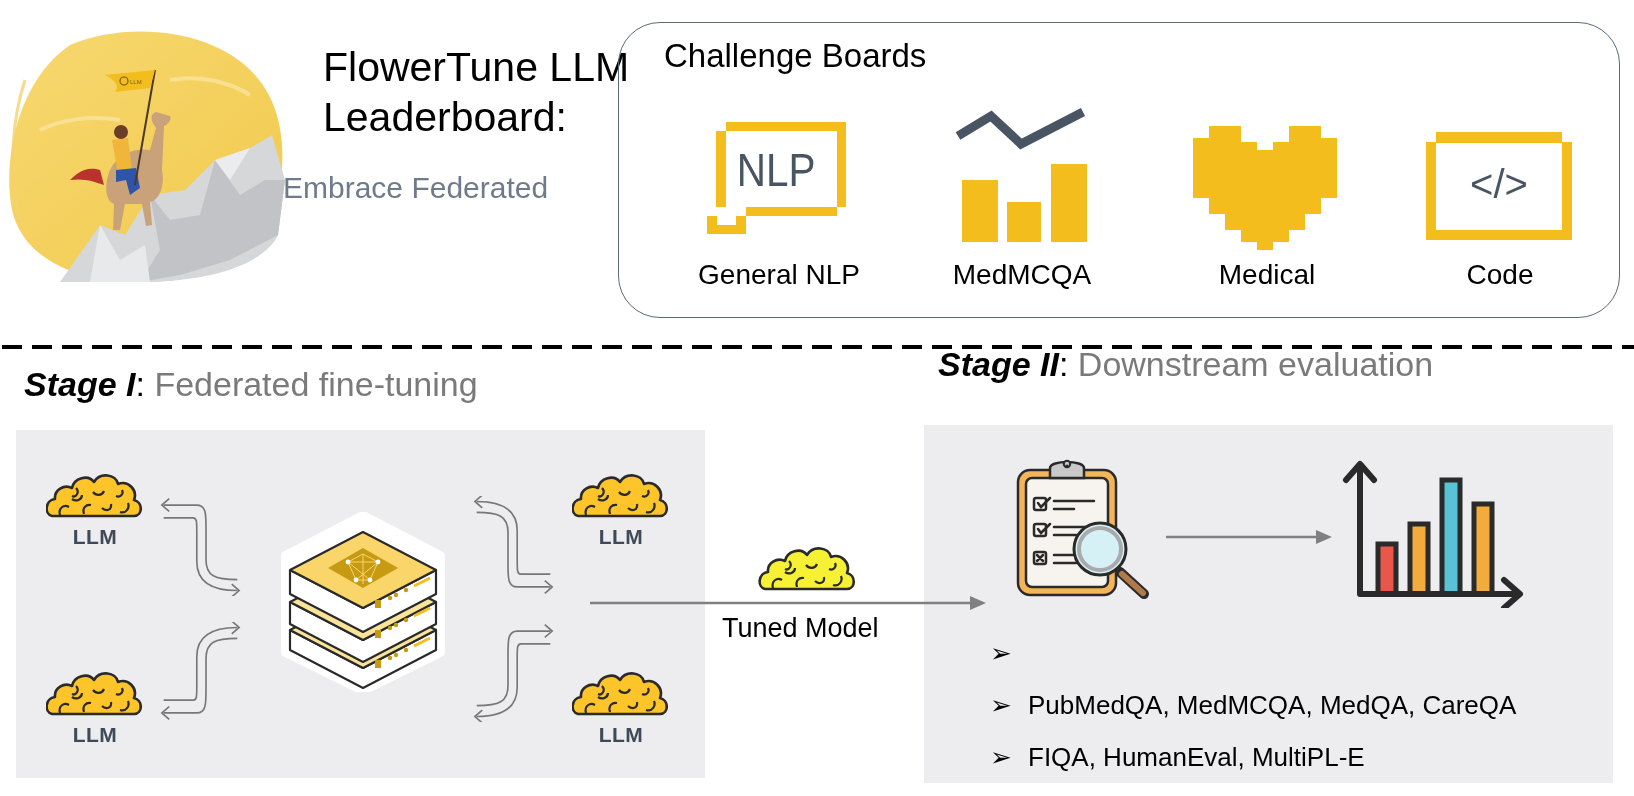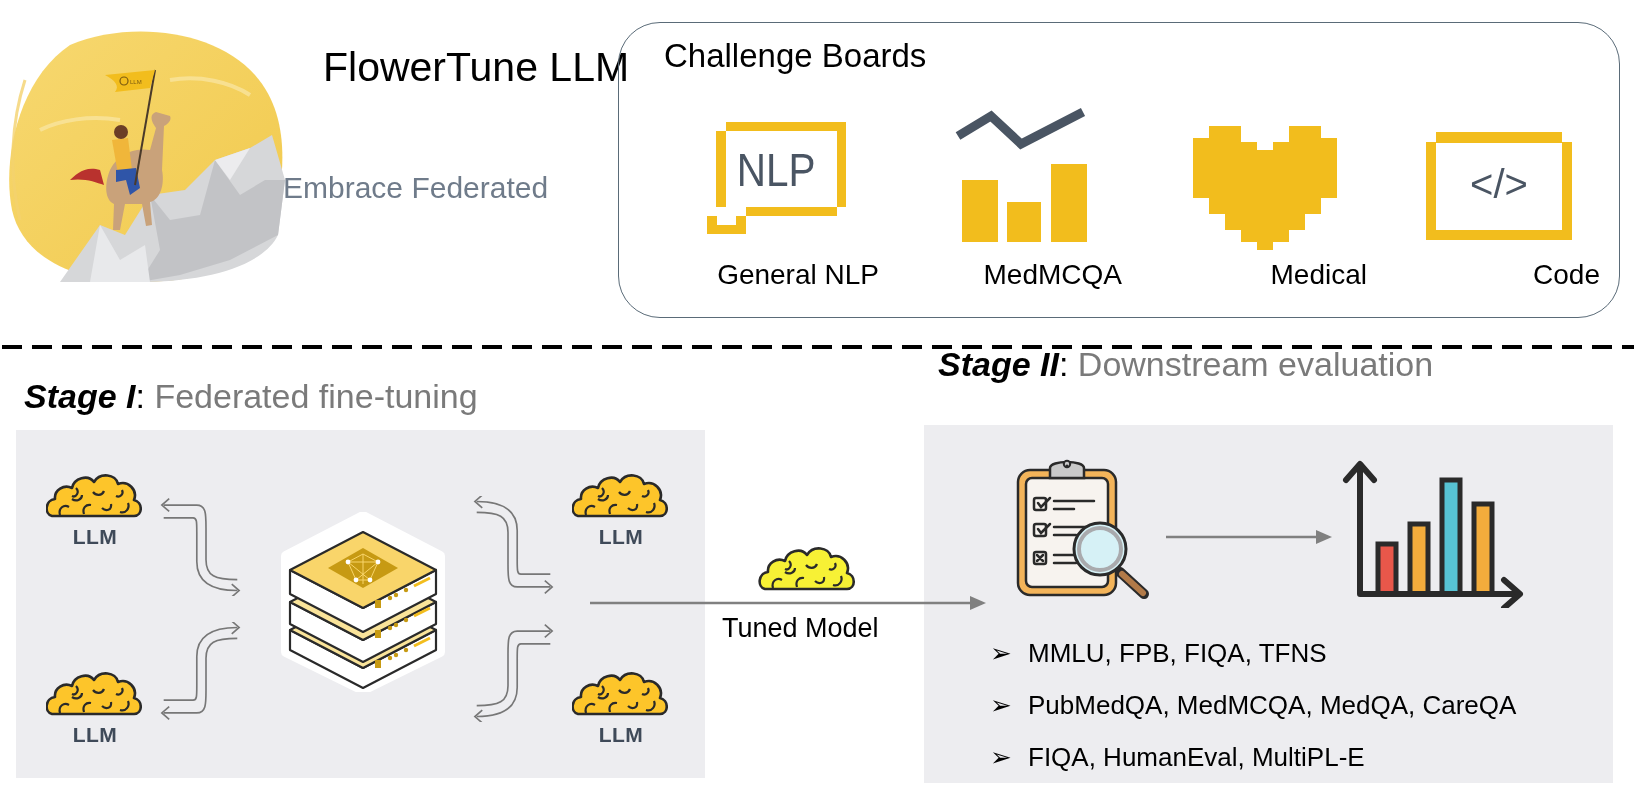--- a/index.html
+++ b/index.html
@@ -10,21 +10,21 @@
   
   #hero { left: 0; top: 20px; width: 285px; height: 265px; }
   #title { left: 283px; top: 42px; font-size: 41px; line-height: 50px; color: #000; margin-left: 40px; }
   #subtitle { left: 283px; top: 166px; font-size: 30px; line-height: 44px; color: #6f7b8a; }
 
   
   #boards { left: 618px; top: 22px; width: 1002px; height: 296px;
             border: 1.6px solid #5a6b78; border-radius: 42px; box-sizing: border-box; }
   #boards-title { left: 664px; top: 36px; font-size: 33px; line-height: 40px; color: #000; }
   .board-icon { position: absolute; }
-  .board-label { position: absolute; font-size: 28px; line-height: 34px; text-align: right; width: 200px; color: #000; }
+  .board-label { position: absolute; font-size: 28px; line-height: 34px; text-align: center; width: 200px; color: #000; }
 
   
   #divider { left: 0; top: 345px; width: 1634px; height: 4px; }
 
   
   .stage { position: absolute; font-size: 34px; line-height: 40px; }
   .stage-name { font-weight: bold; font-style: italic; color: #000; }
   .stage-colon { color: #000; }
   .stage-desc { color: #7a7a7a; }
 
@@ -68,20 +68,21 @@
     <circle cx="121" cy="112" r="7" fill="#6b3e26"></circle>
     <line x1="135" y1="165" x2="155" y2="50" stroke="#4a3a2a" stroke-width="2"></line>
     <path d="M155 50 L105 55 C115 60 120 66 115 72 L150 68 Z" fill="#f2bd1d"></path>
     <circle cx="124" cy="61" r="4" fill="none" stroke="#7a5a10" stroke-width="1.2"></circle>
   </g>
   <text x="130" y="64" font-size="6" fill="#7a5a10" font-family="Liberation Sans, sans-serif">LLM</text>
 </svg>
 
 <div id="title" class="abs">
   <div>FlowerTune LLM</div>
+  <div>Leaderboard:</div>
 </div>
 <div id="subtitle" class="abs">
   <div>Embrace Federated</div>
 </div>
 
 <div id="boards" class="abs"></div>
 <div id="boards-title" class="abs">Challenge Boards</div>
 
 <svg class="board-icon" style="left:696px; top:118px; width:152px; height:124px;" viewBox="0 0 152 124">
   <rect x="30" y="4" width="120" height="9" fill="#f2bd1d"></rect>
@@ -118,21 +119,21 @@
   <rect x="136" y="12" width="10" height="98" fill="#f2bd1d"></rect>
   <rect x="0" y="100" width="146" height="10" fill="#f2bd1d"></rect>
   <text x="73" y="68" text-anchor="middle" font-size="40" fill="#4a5563" font-family="Liberation Sans, sans-serif">&lt;/&gt;</text>
 </svg>
 <div class="board-label" style="left:1400px; top:258px;">Code</div>
 
 <svg id="divider" class="abs" viewBox="0 0 1634 4">
   <line x1="2" y1="2" x2="1634" y2="2" stroke="#000" stroke-width="4" stroke-dasharray="20 10"></line>
 </svg>
 
-<div class="stage" style="left:24px; top:376px;text-align:center;">
+<div class="stage" style="left:24px; top:364px;text-align:center;">
   <span class="stage-name">Stage I</span><span class="stage-colon">:</span><span class="stage-desc"> Federated fine-tuning</span>
 </div>
 <div class="stage" style="left:938px; top:344px;">
   <span class="stage-name">Stage II</span><span class="stage-colon">:</span><span class="stage-desc"> Downstream evaluation</span>
 </div>
 
 <div id="panel1" class="panel"></div>
 <div id="panel2" class="panel"></div>
 
 <svg width="0" height="0" style="position:absolute">
@@ -279,21 +280,20 @@
     <rect x="102" y="22" width="18" height="114" fill="#57c3d4" stroke="#2a2a2a" stroke-width="5"></rect>
     <rect x="134" y="46" width="18" height="90" fill="#f3ac3c" stroke="#2a2a2a" stroke-width="5"></rect>
   </g>
   <path d="M20 8 L20 136 L178 136" fill="none" stroke="#2a2a2a" stroke-width="6" stroke-linecap="round" stroke-linejoin="round"></path>
   <path d="M6 22 L20 6 L34 22" fill="none" stroke="#2a2a2a" stroke-width="6" stroke-linecap="round" stroke-linejoin="round"></path>
   <path d="M164 122 L180 136 L164 150" fill="none" stroke="#2a2a2a" stroke-width="6" stroke-linecap="round" stroke-linejoin="round"></path>
 </svg>
 
 <div class="bench" style="top:637px;">
   <span class="bullet">➢</span>
-  <span>MMLU, FPB, FIQA, TFNS</span>
 </div>
 <div class="bench" style="top:689px;">
   <span class="bullet">➢</span>
   <span>PubMedQA, MedMCQA, MedQA, CareQA</span>
 </div>
 <div class="bench" style="top:741px;">
   <span class="bullet">➢</span>
   <span>FIQA, HumanEval, MultiPL-E</span>
 </div>
 

